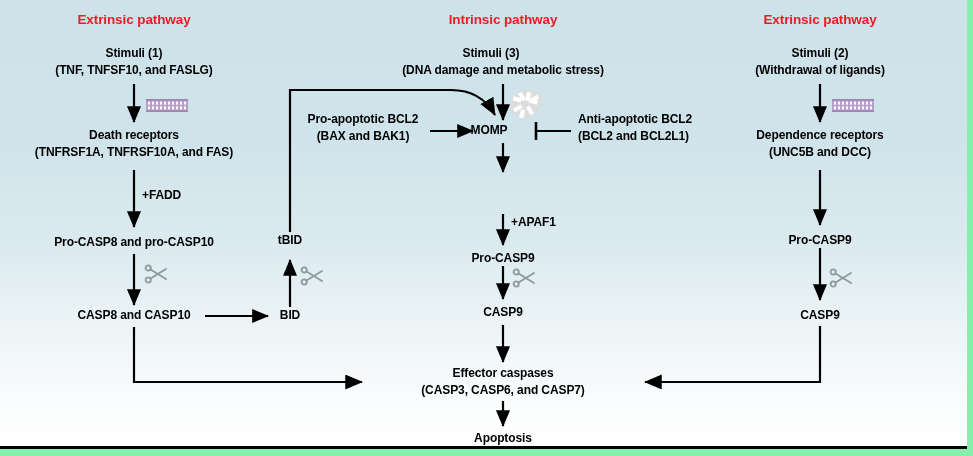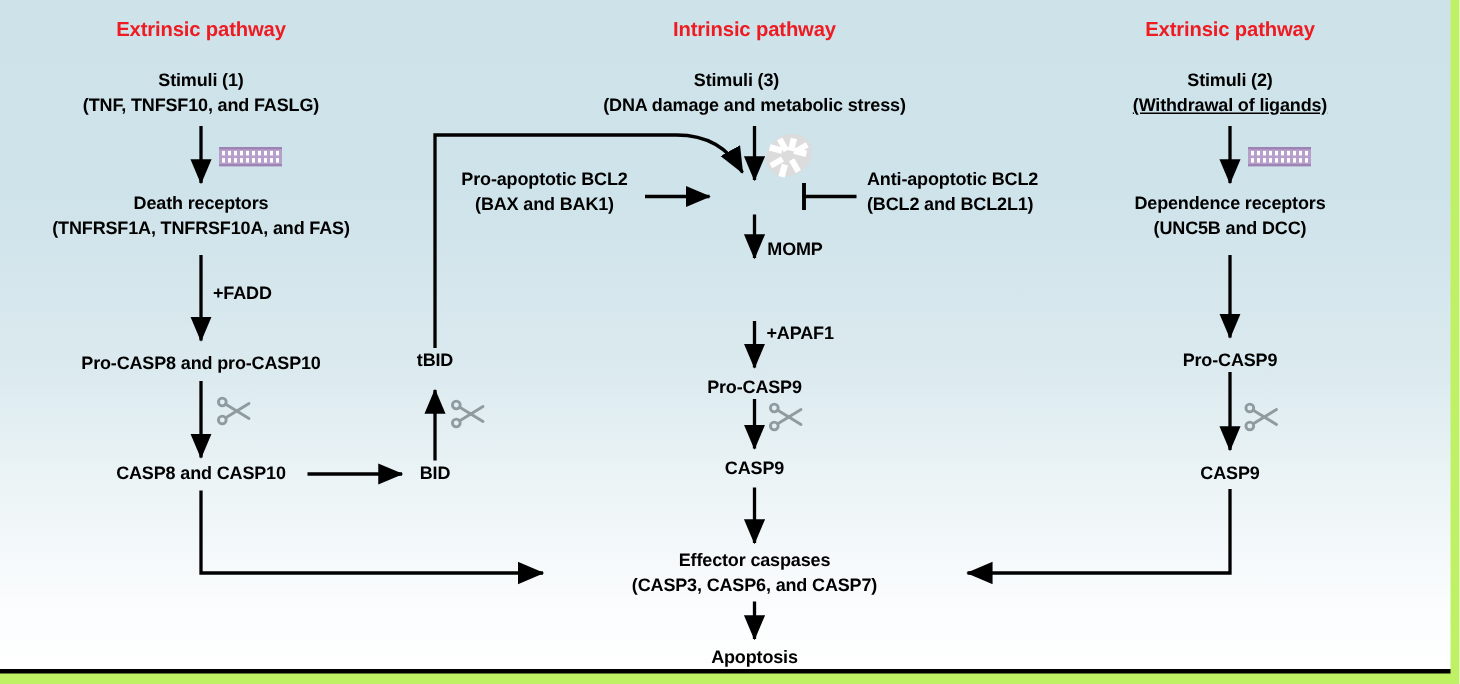--- a/index.html
+++ b/index.html
@@ -6,21 +6,21 @@
     margin: 0;
     padding: 0;
     background: #ffffff;
   }
   #canvas {
     position: relative;
     width: 973px;
     height: 456px;
     overflow: hidden;
     font-family: "Liberation Sans", sans-serif;
-    background: #bef264;
+    background: #86efac;
   }
   
   #panel {
     position: absolute;
     left: 0;
     top: 0;
     width: 967px;
     height: 449px;
     background: linear-gradient(to bottom,
         #cde2e9 0%,
@@ -207,21 +207,21 @@
         <path d="M22,16 l3,-3 l6,6 l-3,3 z" transform="rotate(-30 19 15.5)"></path>
         <path d="M26,6 l3,3 l-6,6 l-3,-3 z" transform="rotate(-30 19 15.5)"></path>
         <path d="M12,18 l3,3 l-6,6 l-3,-3 z" transform="rotate(-30 19 15.5)"></path>
       </g>
     </svg>
   </div>
 
   <div class="lbl ctr" style="left:363px; top:112px;">Pro-apoptotic BCL2</div>
   <div class="lbl ctr" style="left:363px; top:129px;">(BAX and BAK1)</div>
 
-  <div class="lbl ctr" style="left:530px; top:123px;margin-top:36px;">MOMP</div>
+  <div class="lbl ctr" style="left:489px; top:123px;">MOMP</div>
 
   <div class="lbl" style="left:578px; top:112px;">Anti-apoptotic BCL2</div>
   <div class="lbl" style="left:578px; top:129px;">(BCL2 and BCL2L1)</div>
 
 
   <div class="lbl" style="left:511px; top:215px;">+APAF1</div>
 
   <div class="lbl ctr" style="left:503px; top:251px;">Pro-CASP9</div>
 
   <div class="scissors" style="left:512px; top:268px;">
@@ -231,21 +231,21 @@
         <line x1="6.5" y1="14.5" x2="22" y2="5"></line>
         <circle cx="4.2" cy="4" r="2.6"></circle>
         <circle cx="4.2" cy="16" r="2.6"></circle>
       </g>
     </svg>
   </div>
 
   <div class="lbl ctr" style="left:503px; top:305px;">CASP9</div>
 
   <div class="lbl ctr" style="left:820px; top:46px;">Stimuli (2)</div>
-  <div class="lbl ctr" style="left:820px; top:63px;text-decoration:underline;">(Withdrawal of ligands)</div>
+  <div class="lbl ctr" style="left:820px; top:63px;">(Withdrawal of ligands)</div>
 
   <div class="membrane" style="left:832px; top:98px;">
     <svg viewBox="0 0 42 13" width="42" height="13" xmlns="http://www.w3.org/2000/svg">
       <rect x="0" y="0" width="42" height="13" fill="#b79fcb"></rect>
       <g fill="#ffffff">
         <rect x="2" y="2.6" width="2" height="3"></rect>
           <rect x="6" y="2.6" width="2" height="3"></rect>
         <rect x="10" y="2.6" width="2" height="3"></rect>
           <rect x="14" y="2.6" width="2" height="3"></rect>
         <rect x="18" y="2.6" width="2" height="3"></rect>

